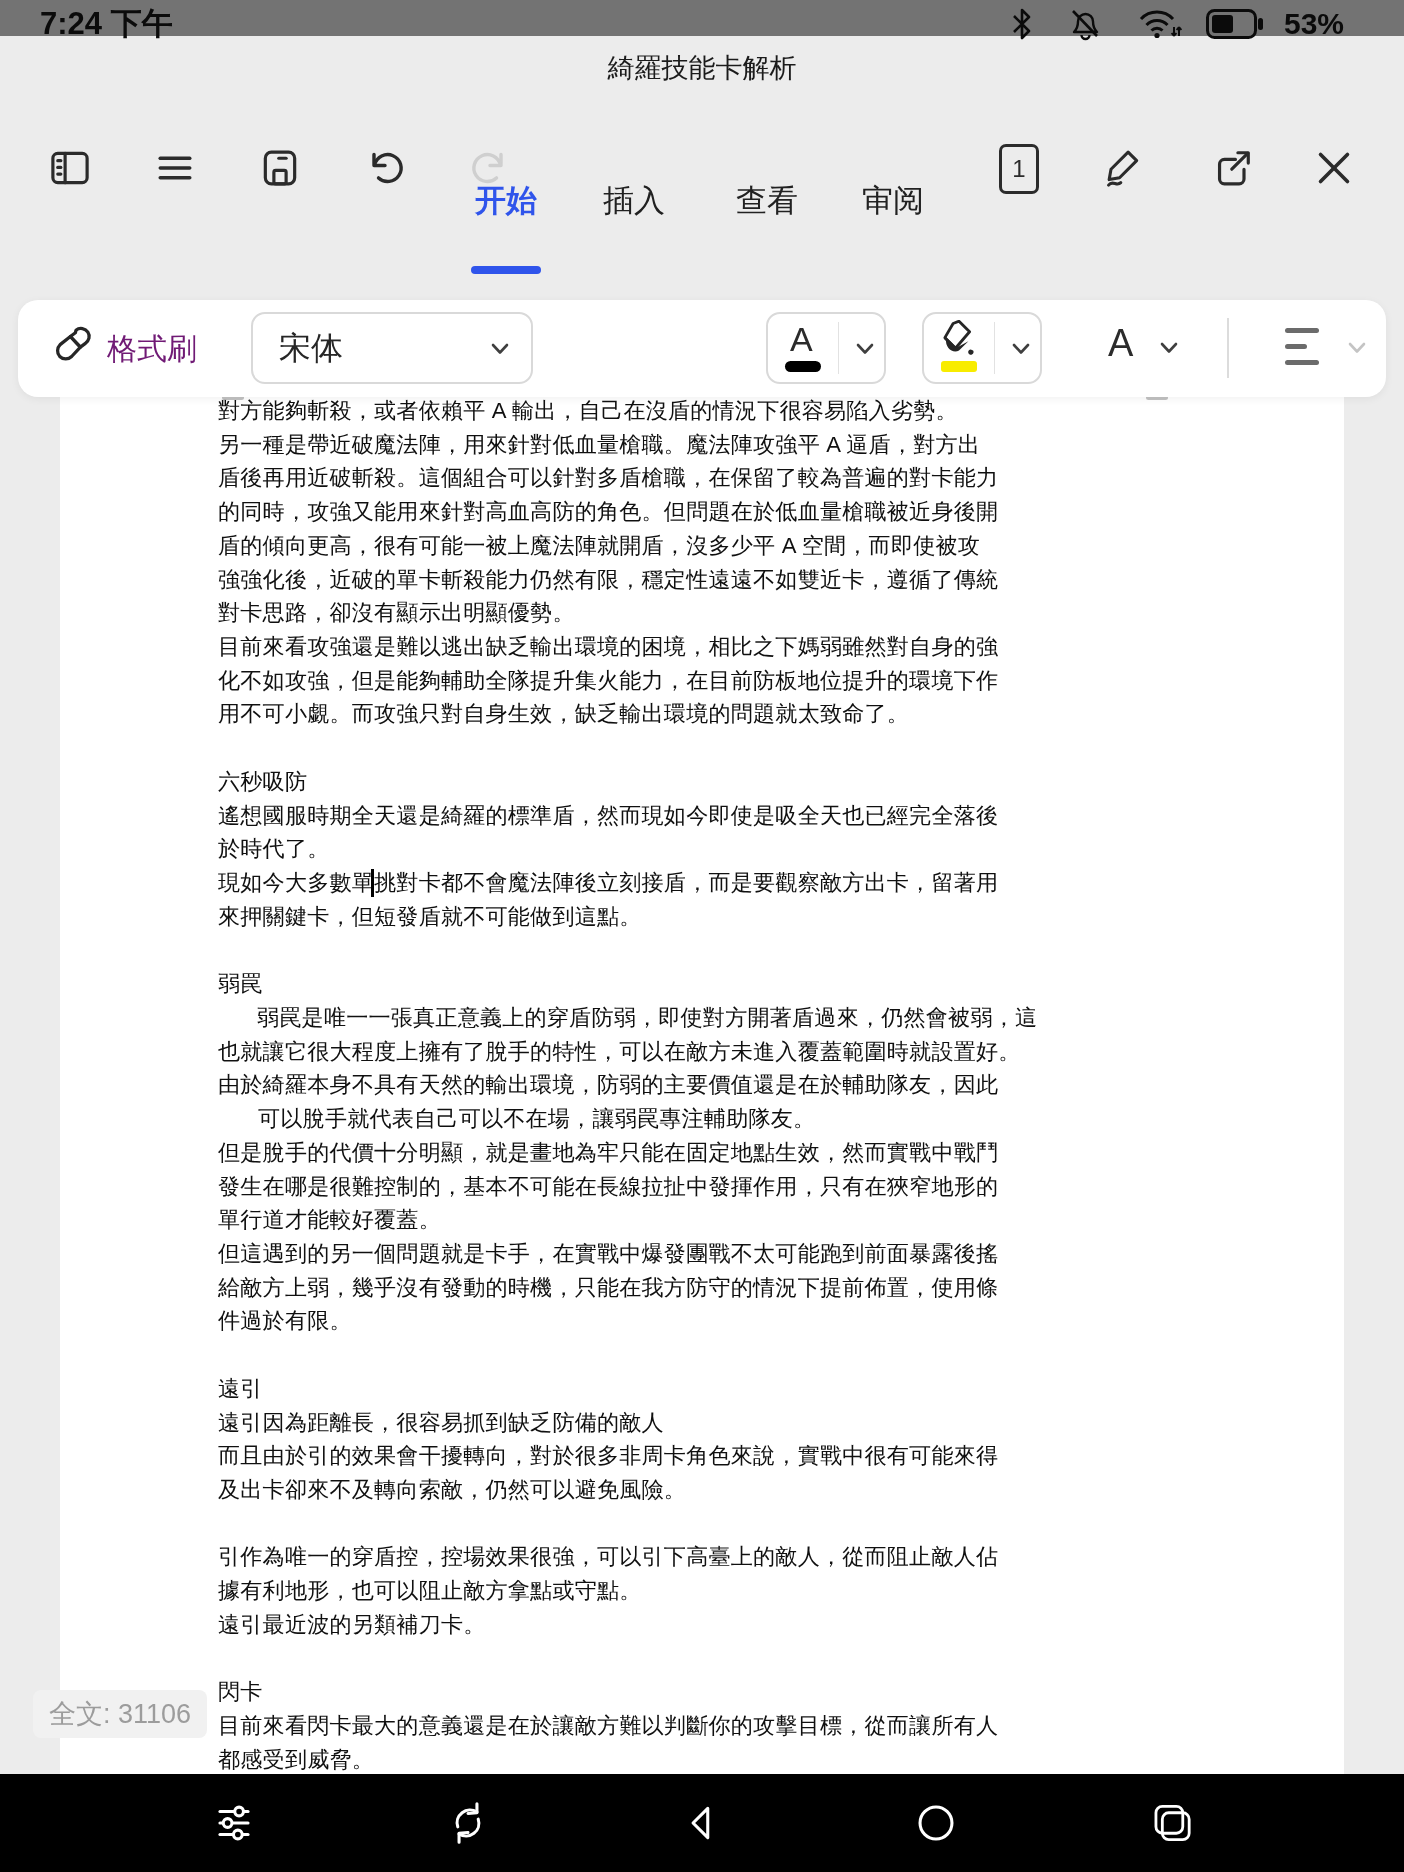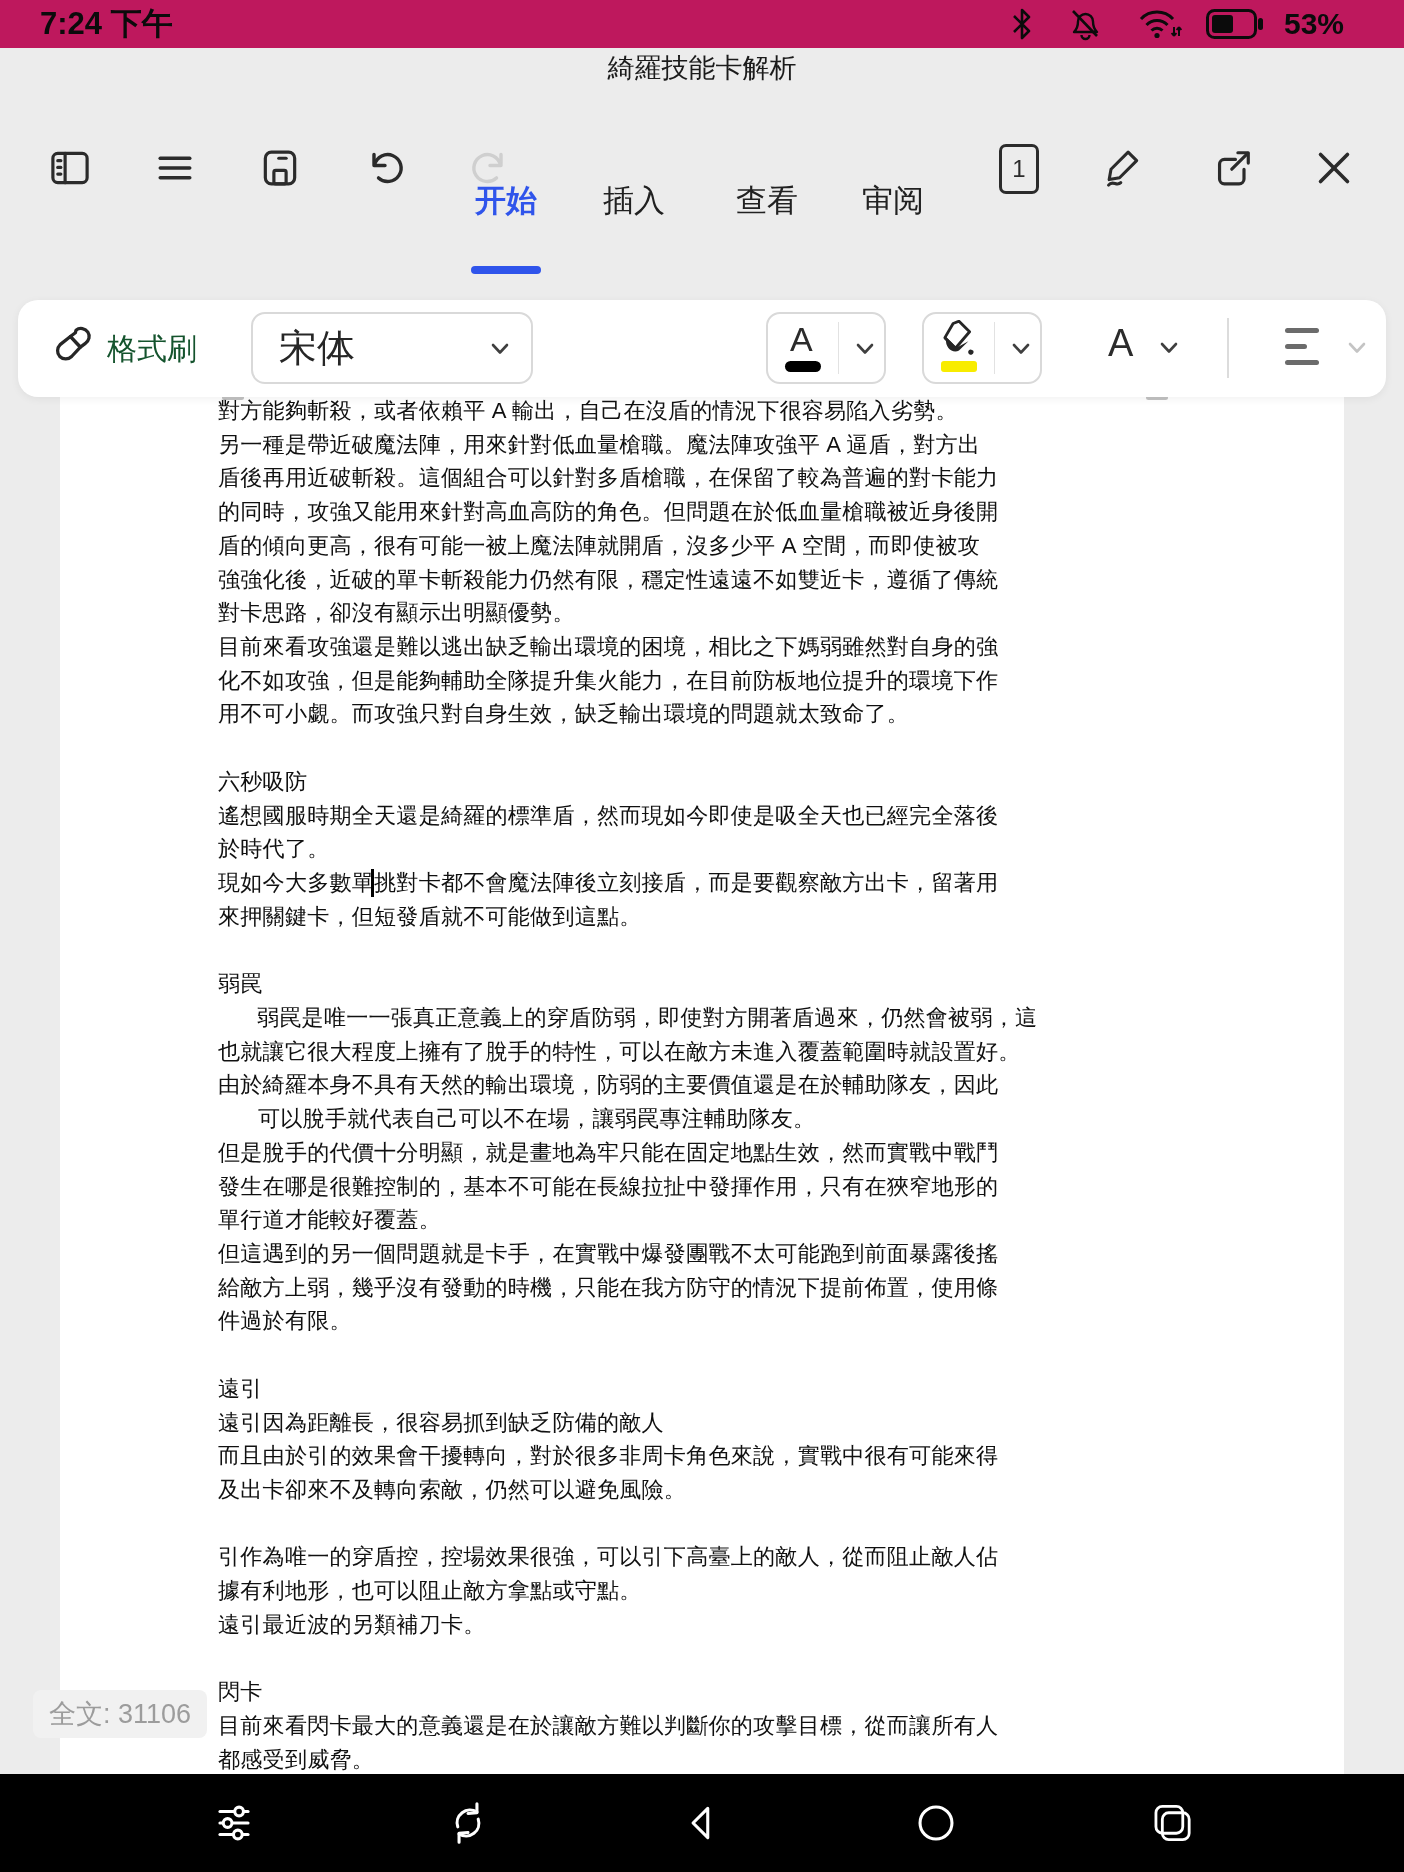--- a/index.html
+++ b/index.html
@@ -1,38 +1,38 @@
 <!DOCTYPE html>
 <html><head>
 <meta charset="utf-8">
 <style>
   html,body{margin:0;padding:0;background:#888;}
   #screen{position:relative;width:1404px;height:1872px;background:#ececec;overflow:hidden;
           font-family:"Liberation Sans",sans-serif;-webkit-font-smoothing:antialiased;}
   
-  .statusbar{position:absolute;left:0;top:0;width:1404px;height:48px;background:#be185d;z-index:6;}
+  .statusbar{position:absolute;left:0;top:0;width:1404px;height:36px;background:#737373;z-index:6;}
   .time{position:absolute;left:40px;top:0;height:48px;line-height:48px;font-size:31px;font-weight:600;color:#0b0b0b;}
   .sicon{position:absolute;top:7px;}
   .battery-pct{position:absolute;left:1284px;top:0;height:48px;line-height:48px;font-size:30px;font-weight:600;color:#0b0b0b;}
   
   .header{position:absolute;left:0;top:48px;width:1404px;height:288px;background:#ececec;z-index:1;}
   .doc-title{position:absolute;left:0;top:2px;width:100%;text-align:center;font-size:27px;color:#1b1b1b;}
   .ticon{position:absolute;top:98px;width:44px;height:44px;}
   .page-box{position:absolute;left:999px;top:96px;width:34px;height:44px;border:3px solid #2b2b2b;border-radius:7px;
             text-align:center;line-height:44px;font-size:24px;color:#2b2b2b;background:#ececec;}
   
   .tab{position:absolute;top:132px;transform:translateX(-50%);font-size:31px;color:#212121;font-weight:500;}
   .tab.active{color:#2f54eb;font-weight:700;}
   .tab-underline{position:absolute;left:471px;top:218px;width:70px;height:8px;border-radius:4px;background:#2f54eb;}
   
   .panel{position:absolute;left:18px;top:300px;width:1368px;height:97px;background:#ffffff;border-radius:20px;
          box-shadow:0 2px 8px rgba(0,0,0,0.06);z-index:4;}
-  .fp-label{position:absolute;left:89px;top:0;height:97px;line-height:97px;font-size:30px;color:#14532d;}
+  .fp-label{position:absolute;left:89px;top:0;height:97px;line-height:97px;font-size:30px;color:#701a75;}
   .combo{position:absolute;top:12px;height:72px;background:#fff;border:2px solid #d9d9d9;border-radius:14px;box-sizing:border-box;}
-  .combo .val{position:absolute;left:26px;top:0;height:56px;line-height:68px;font-size:38px;color:#262626;}
+  .combo .val{position:absolute;left:26px;top:0;height:56px;line-height:68px;font-size:32px;color:#262626;}
   .chev{position:absolute;width:18px;height:12px;}
   .split-div{position:absolute;top:8px;bottom:8px;width:1px;background:#e2e2e2;}
   .fontA{font-size:34px;color:#2b2b2b;}
   .black-bar{position:absolute;width:36px;height:11px;border-radius:5.5px;background:#000;}
   .yellow-bar{position:absolute;width:36px;height:11px;border-radius:3px;background:#f8ec00;}
   .vdiv{position:absolute;left:1209px;top:18px;width:2px;height:60px;background:#dcdcdc;}
   .align-bar{position:absolute;height:5px;border-radius:2.5px;background:#6b6b6b;}
   
   .page{position:absolute;left:60px;top:336px;width:1284px;height:1438px;background:#ffffff;z-index:2;}
   .margin-dash{position:absolute;width:22px;height:5px;border-radius:2.5px;background:#c2c2c2;z-index:3;}

